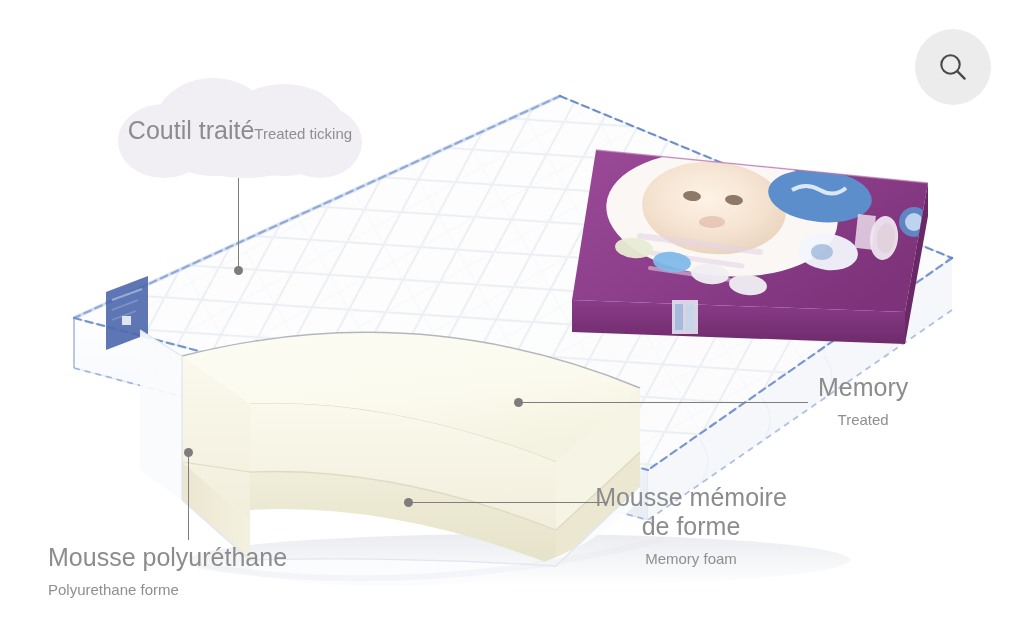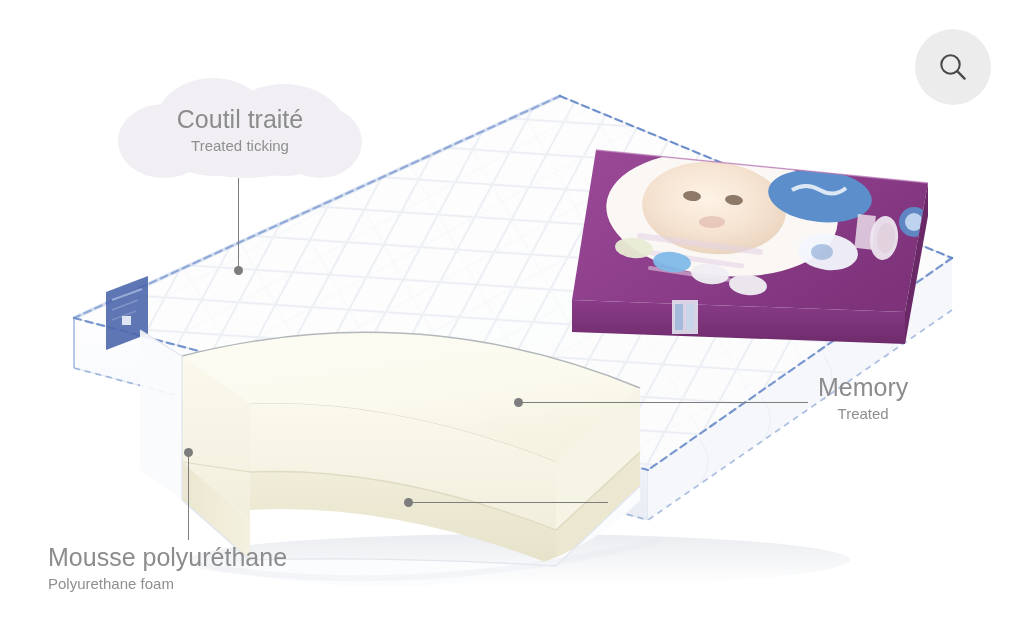--- a/index.html
+++ b/index.html
@@ -65,21 +65,20 @@
   }
   .cloud-b1 { left: 36px;  top: 0px;   width: 118px; height: 98px; }
   .cloud-b2 { left: 104px; top: 6px;   width: 124px; height: 92px; }
   .cloud-b3 { left: 0px;   top: 26px;  width: 92px;  height: 74px; }
   .cloud-b4 { left: 160px; top: 28px;  width: 84px;  height: 72px; }
   .cloud-b5 { left: 52px;  top: 30px;  width: 150px; height: 70px; }
   .callout-text {
     position: absolute;
     inset: 0;
     display: flex;
-    flex-direction: column;
     align-items: center;
     justify-content: center;
     z-index: 2;
     padding-top: 4px;
     box-sizing: border-box;
   }
 
   
   .label-fr {
     color: #8c8c8c;
@@ -87,21 +86,21 @@
     line-height: 1.15;
     white-space: nowrap;
     font-weight: 400;
   }
   .label-en {
     color: #8f8f8f;
     font-size: 15px;
     line-height: 1.3;
     white-space: nowrap;
     font-weight: 400;
-    margin-top: 2px;
+    margin-top: 8px;
   }
   .label-fr.two-line { white-space: normal; text-align: center; }
 
   
   .annotation {
     position: absolute;
   }
   #label-ouate {
     left: 818px;
     top: 373px;
@@ -382,24 +381,28 @@
       <div class="label-fr">Coutil traité</div>
       <div class="label-en">Treated ticking</div>
     </div>
   </div>
 
   <div class="annotation" id="label-ouate">
     <div class="label-fr">Memory</div>
     <div class="label-en" style="text-align:center;">Treated</div>
   </div>
 
+  <div class="annotation" id="label-memoire">
+    <div class="label-fr two-line">Mousse mémoire de forme</div>
+    <div class="label-en">Memory foam</div>
+  </div>
 
   <div class="annotation" id="label-polyurethane">
     <div class="label-fr">Mousse polyuréthane</div>
-    <div class="label-en">Polyurethane foam</div>
+    <div class="label-en">Polyurethane forme</div>
   </div>
 
   <button id="search-button" aria-label="Rechercher">
     <span>
       <svg width="34" height="34" viewBox="0 0 34 34" xmlns="http://www.w3.org/2000/svg">
         <circle cx="14.5" cy="14.5" r="9.2" fill="none" stroke="#4a4a4a" stroke-width="2.1"></circle>
         <line x1="21.2" y1="21.2" x2="28.6" y2="28.6" stroke="#4a4a4a" stroke-width="2.4" stroke-linecap="round"></line>
       </svg>
     </span>
   </button>

